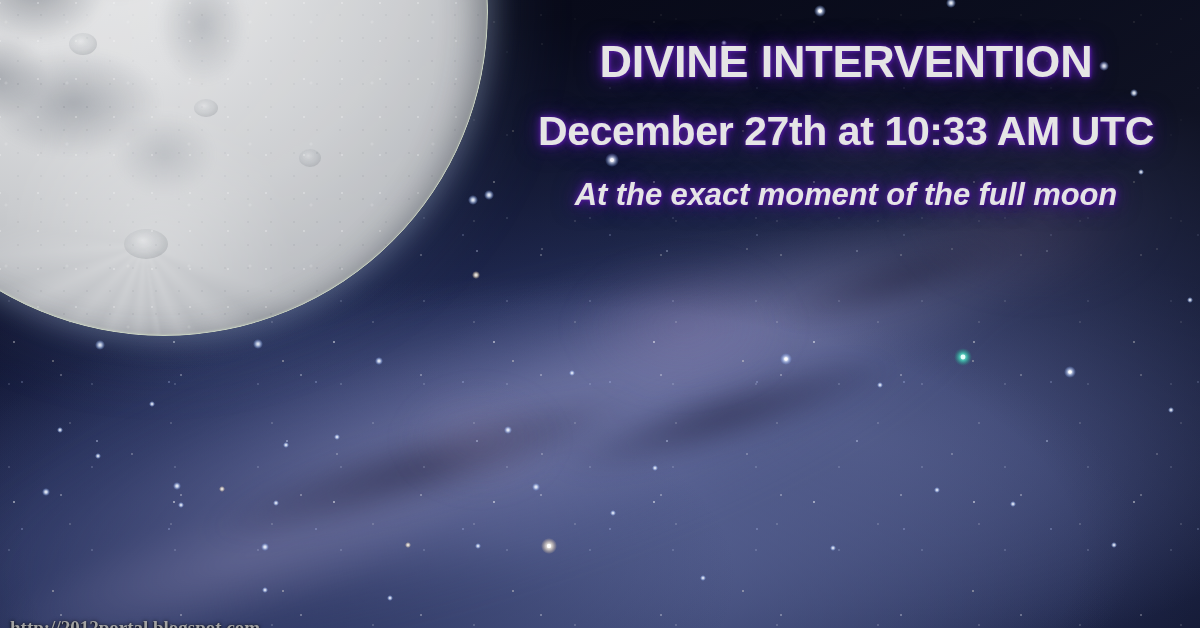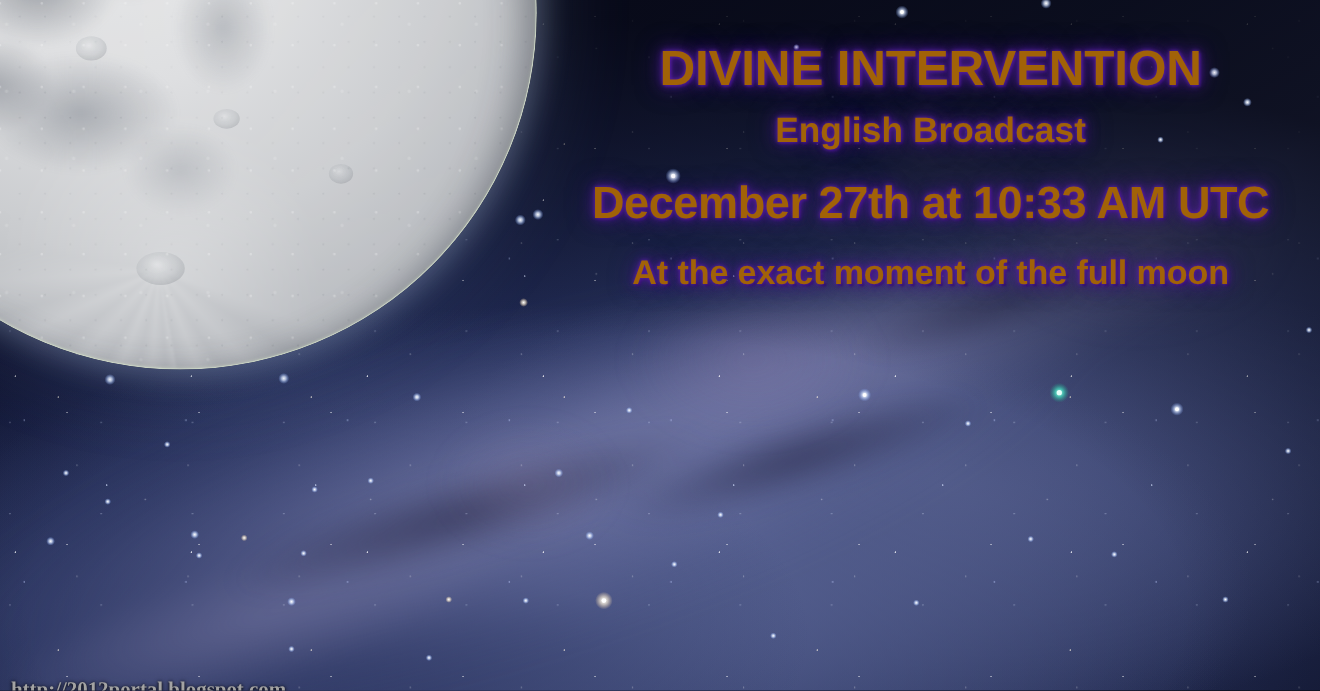--- a/index.html
+++ b/index.html
@@ -150,21 +150,21 @@
   }
 
   
   .content{position:absolute;inset:0;}
   .text-block{
     position:absolute;
     left:496px;top:40px;width:700px;
     text-align:center;
   }
   .cream{
-    color:#a16207;
+    color:#e5e5e5;
     text-shadow:
       0 0 3px rgba(86,33,160,.95),
       0 0 7px rgba(86,33,160,.9),
       0 0 14px rgba(76,28,150,.85),
       0 0 24px rgba(66,24,136,.65),
       2px 2px 2px rgba(40,12,90,.9);
     text-align: center;
   }
   .title{
     font-size:45px;
@@ -184,20 +184,21 @@
   .date-line{
     font-size:41px;
     font-weight:700;
     margin:24px 0 0 0;
     letter-spacing:-.4px;
     white-space:nowrap;
   }
   .tagline{
     font-size:31px;
     font-weight:700;
+    font-style:italic;
     margin:22px 0 0 0;
     letter-spacing:-.1px;
     white-space:nowrap;
   }
 
   
   .footer{
     position:absolute;
     left:0;right:0;bottom:8px;
     height:26px;
@@ -339,21 +340,20 @@
   </div>
 
   <div class="content">
 
     <div class="text-block">
 
       <h1 class="title cream">
         <span class="l1">DIVINE INTERVENTION</span>
       </h1>
 
-      <div class="subtitle cream">English Broadcast</div>
 
       <div class="date-line cream">December 27th at 10:33 AM UTC</div>
 
       <div class="tagline cream">At the exact moment of the full moon</div>
     </div>
 
     <div class="footer">
       <a class="url left" href="#">http://2012portal.blogspot.com</a>
     </div>
 

